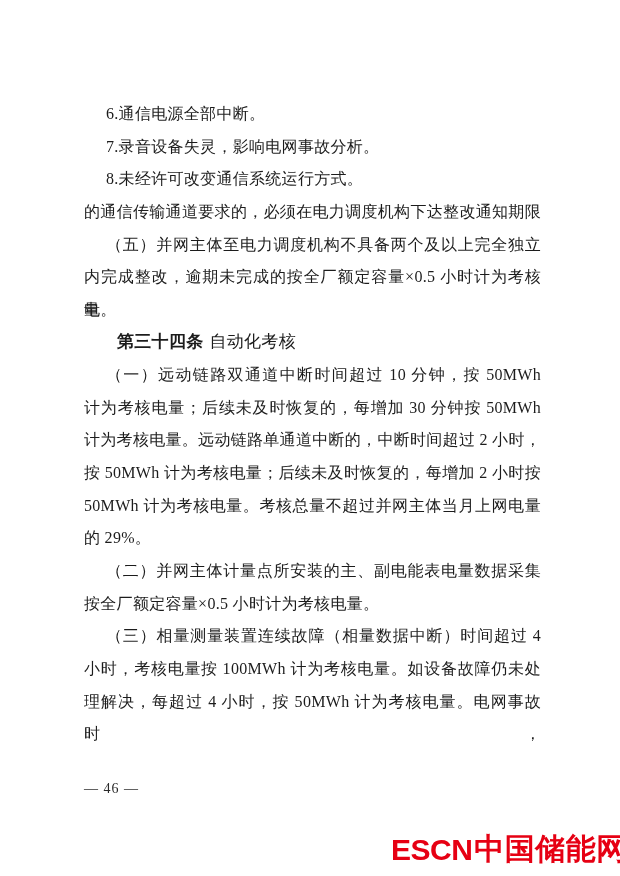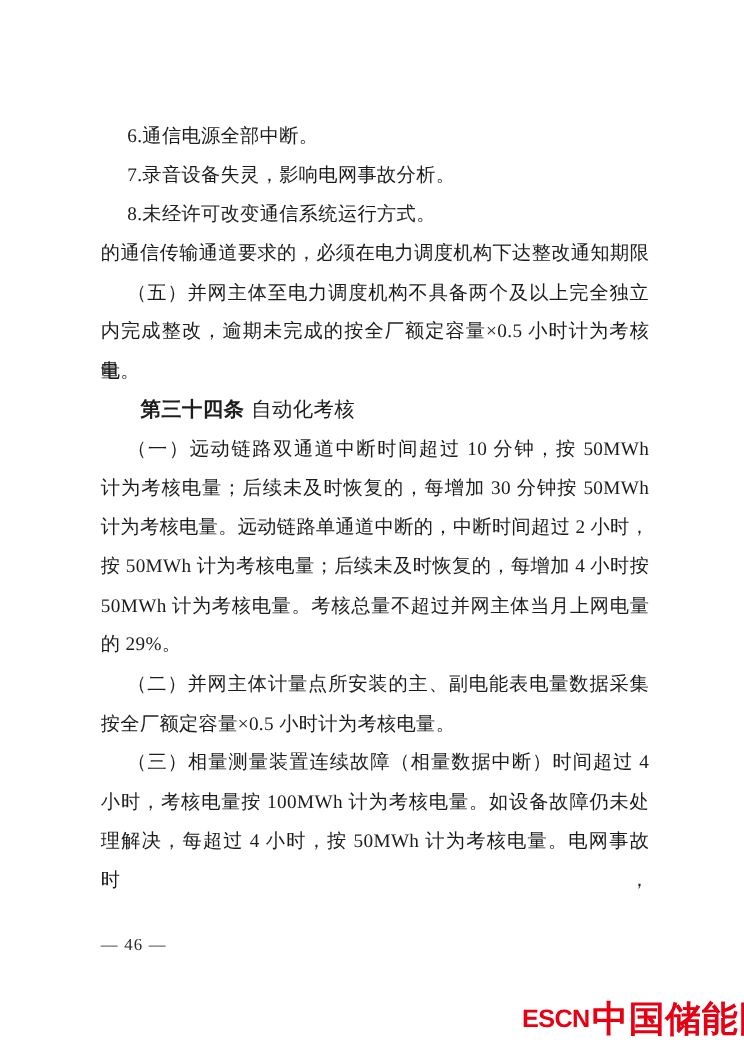--- a/index.html
+++ b/index.html
@@ -45,24 +45,23 @@
   }
   .escn-logo {
     position: absolute;
     left: 391px;
     top: 829px;
     white-space: nowrap;
     font-family: "Liberation Sans", "DejaVu Sans", sans-serif;
     font-weight: 900;
   }
   .escn-en {
-    font-size: 21px;
+    font-size: 30px;
     letter-spacing: -0.5px;
     vertical-align: middle;
-    margin-left: 44px;
   }
   .escn-zh {
     font-size: 30px;
     letter-spacing: 0.5px;
     margin-left: 2px;
     vertical-align: middle;
   }
 </style>
 </head>
 <body>
@@ -74,21 +73,21 @@
       <div class="line indent">7.录音设备失灵，影响电网事故分析。</div>
       <div class="line indent">8.未经许可改变通信系统运行方式。</div>
       <div class="line fill">的通信传输通道要求的，必须在电力调度机构下达整改通知期限</div>
       <div class="line indent fill">（五）并网主体至电力调度机构不具备两个及以上完全独立</div>
       <div class="line fill">内完成整改，逾期未完成的按全厂额定容量×0.5 小时计为考核电</div>
       <div class="line">量。</div>
       <div class="line heading"><span class="seg-bold">第三十四条</span><span class="seg-kai">自动化考核</span></div>
       <div class="line indent fill">（一）远动链路双通道中断时间超过 10 分钟，按 50MWh</div>
       <div class="line fill">计为考核电量；后续未及时恢复的，每增加 30 分钟按 50MWh</div>
       <div class="line fill">计为考核电量。远动链路单通道中断的，中断时间超过 2 小时，</div>
-      <div class="line fill">按 50MWh 计为考核电量；后续未及时恢复的，每增加 4 小时按</div>
+      <div class="line fill">按 50MWh 计为考核电量；后续未及时恢复的，每增加 2 小时按</div>
       <div class="line fill">50MWh 计为考核电量。考核总量不超过并网主体当月上网电量</div>
       <div class="line">的 29%。</div>
       <div class="line indent fill">（二）并网主体计量点所安装的主、副电能表电量数据采集</div>
       <div class="line">按全厂额定容量×0.5 小时计为考核电量。</div>
       <div class="line indent fill">（三）相量测量装置连续故障（相量数据中断）时间超过 4</div>
       <div class="line fill">小时，考核电量按 100MWh 计为考核电量。如设备故障仍未处</div>
       <div class="line fill">理解决，每超过 4 小时，按 50MWh 计为考核电量。电网事故时，</div>
     </div>
 
   <div class="footer-pagenum">— 46 —</div>

